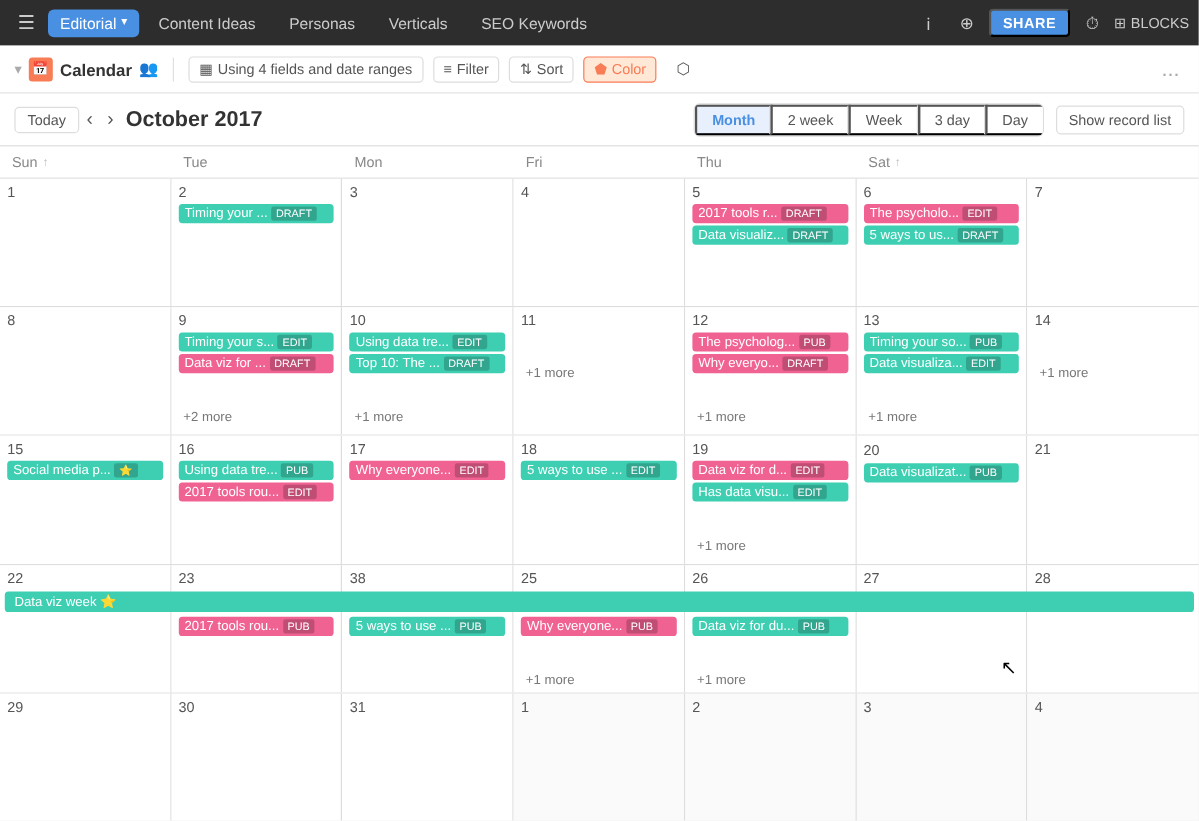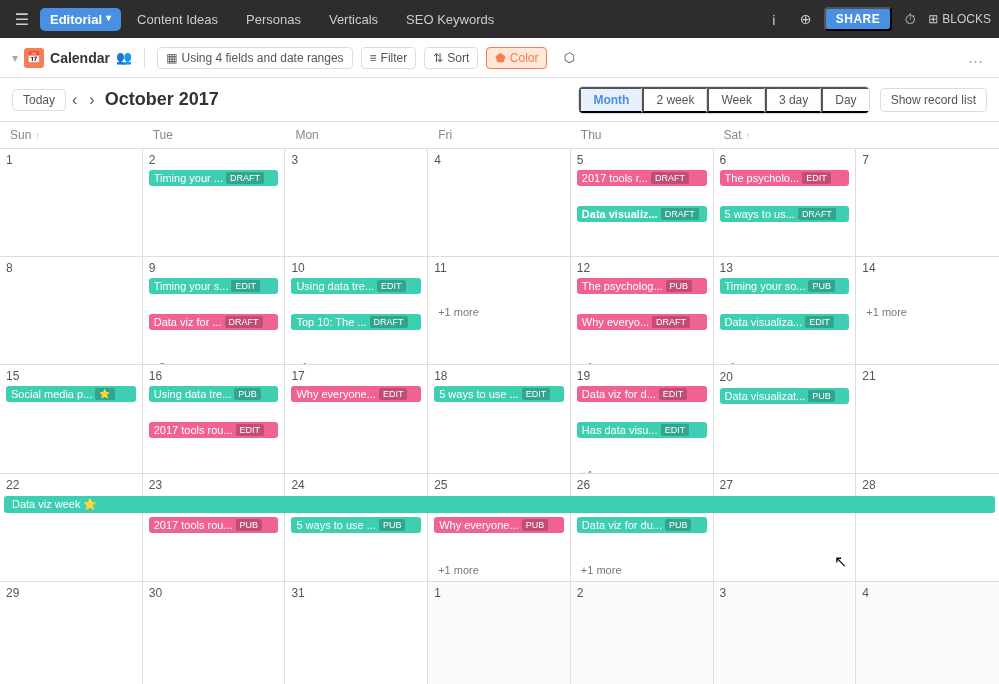--- a/index.html
+++ b/index.html
@@ -1,21 +1,21 @@
 <!DOCTYPE html>
 <html><head>
   <meta charset="utf-8">
   <style>
     * { box-sizing: border-box; margin: 0; padding: 0; }
     body { font-family: -apple-system, BlinkMacSystemFont, 'Segoe UI', sans-serif; font-size: 13px; background: #f5f5f5; width: 999px; height: 684px; overflow: hidden; }
 
     
     .top-nav { display: flex; align-items: center; background: #2d2d2d; color: #fff; height: 38px; padding: 0 8px; gap: 4px; }
     .nav-hamburger { width: 28px; height: 28px; display: flex; align-items: center; justify-content: center; cursor: pointer; color: #ccc; font-size: 16px; }
-    .nav-app-btn { background: #4a90e2; color: #fff; border-radius: 5px; padding: 4px 10px; font-size: 13px; font-weight: 700; display: flex; align-items: flex-start; gap: 4px; cursor: pointer; }
+    .nav-app-btn { background: #4a90e2; color: #fff; border-radius: 5px; padding: 4px 10px; font-size: 13px; font-weight: 400; display: flex; align-items: flex-start; gap: 4px; cursor: pointer; }
     .nav-app-btn .caret { font-size: 10px; }
     .nav-tab { color: #ccc; padding: 4px 12px; cursor: pointer; font-size: 13px; border-radius: 4px; }
     .nav-spacer { flex: 1; }
     .nav-icon-btn { width: 28px; height: 28px; display: flex; align-items: center; justify-content: center; cursor: pointer; color: #ccc; font-size: 14px; }
     .share-btn { background: #4a90e2; color: #fff; border-radius: 4px; padding: 3px 10px; font-size: 12px; font-weight: 700; cursor: pointer; letter-spacing: 0.5px; }
     .blocks-btn { color: #ccc; font-size: 12px; cursor: pointer; display: flex; align-items: center; gap: 4px; }
 
     
     .toolbar { display: flex; align-items: center; background: #fff; border-bottom: 1px solid #ddd; height: 40px; padding: 0 12px; gap: 8px; }
     .toolbar-left { display: flex; align-items: center; gap: 6px; }
@@ -44,21 +44,21 @@
     .cal-dow { text-align: left; padding: 6px 10px; font-size: 12px; color: #888; font-weight: 500; display: flex; align-items: center; gap: 4px; }
     .cal-dow .sort-icon { font-size: 10px; color: #bbb; }
     .cal-weeks { display: flex; flex-direction: column; flex: 1; }
     .cal-week { display: grid; grid-template-columns: repeat(7, 1fr); flex: 1; border-bottom: 1px solid #ddd; min-height: 90px; }
     .cal-week:last-child { border-bottom: none; }
     .cal-day { border-right: 1px solid #ddd; padding: 4px 6px; background: #fff; position: relative; overflow: hidden; min-height: 90px; }
     .cal-day:last-child { border-right: none; }
     .cal-day.other-month { background: #fafafa; }
     .cal-day-num { font-size: 12px; color: #555; font-weight: 500; margin-bottom: 3px; display: flex; align-items: center; justify-content: space-between; }
     .cal-day-num .add-icon { color: #aaa; font-size: 14px; cursor: pointer; opacity: 0; }
-    .event { border-radius: 3px; padding: 2px 5px; margin-bottom: 20px; font-size: 11px; color: #fff; display: flex; align-items: center; gap: 3px; white-space: nowrap; overflow: hidden; text-overflow: ellipsis; cursor: pointer; }
+    .event { border-radius: 3px; padding: 2px 5px; margin-bottom: 2px; font-size: 11px; color: #fff; display: flex; align-items: center; gap: 3px; white-space: nowrap; overflow: hidden; text-overflow: ellipsis; cursor: pointer; }
     .event.teal { background: #3ecfb2; }
     .event.pink { background: #f06292; }
     .event-badge { font-size: 9px; padding: 1px 4px; border-radius: 2px; background: rgba(0,0,0,0.2); color: #fff; flex-shrink: 0; }
     .more-link { font-size: 11px; color: #777; cursor: pointer; padding: 1px 4px; margin-top: 30px; }
     .week-span-event { background: #3ecfb2; color: #fff; border-radius: 3px; padding: 2px 8px; font-size: 11px; cursor: pointer; white-space: nowrap; overflow: hidden; display: flex; align-items: center; gap: 4px; }
 
     .main-content { display: flex; flex-direction: column; height: calc(684px - 38px); }
     .cal-body { display: flex; flex-direction: column; flex: 1; overflow: hidden; }
   </style>
 </head>
@@ -187,21 +187,21 @@
           </div>
           <div class="cal-day">
             <div class="cal-day-num">
               <span>5</span>
             </div>
             <div class="event pink">
               <span style="overflow: hidden; text-overflow: ellipsis;">2017 tools r... </span>
               <span class="event-badge">DRAFT</span>
             </div>
             <div class="event teal">
-              <span style="overflow: hidden; text-overflow: ellipsis; font-weight: bold;">Data visualiz... </span>
+              <span style="overflow: hidden; text-overflow: ellipsis;">Data visualiz... </span>
               <span class="event-badge">DRAFT</span>
             </div>
           </div>
           <div class="cal-day">
             <div class="cal-day-num">
               <span>6</span>
             </div>
             <div class="event pink">
               <span style="overflow: hidden; text-overflow: ellipsis;">The psycholo... </span>
               <span class="event-badge">EDIT</span>
@@ -380,21 +380,21 @@
               <span>23</span>
             </div>
             <div style="height: 22px;"></div>
             <div class="event pink">
               <span style="overflow: hidden; text-overflow: ellipsis;">2017 tools rou... </span>
               <span class="event-badge">PUB</span>
             </div>
           </div>
           <div class="cal-day">
             <div class="cal-day-num">
-              <span>24</span>
+              <span>38</span>
             </div>
             <div style="height: 22px;"></div>
             <div class="event teal">
               <span style="overflow: hidden; text-overflow: ellipsis;">5 ways to use ... </span>
               <span class="event-badge">PUB</span>
             </div>
           </div>
           <div class="cal-day">
             <div class="cal-day-num">
               <span>25</span>

